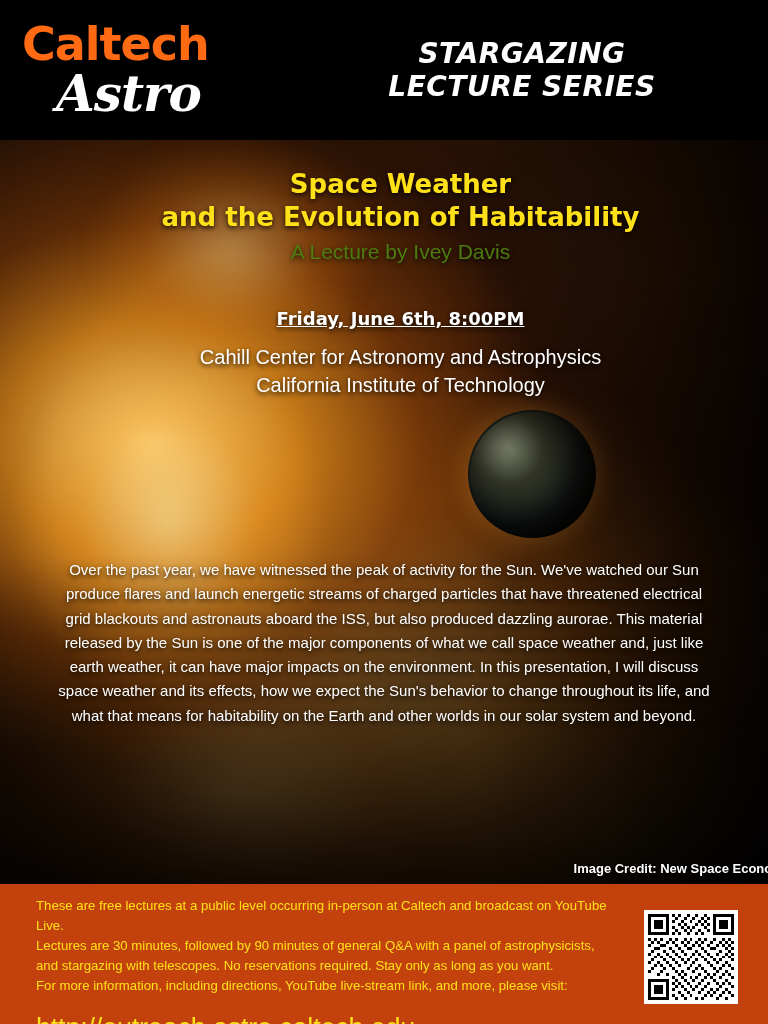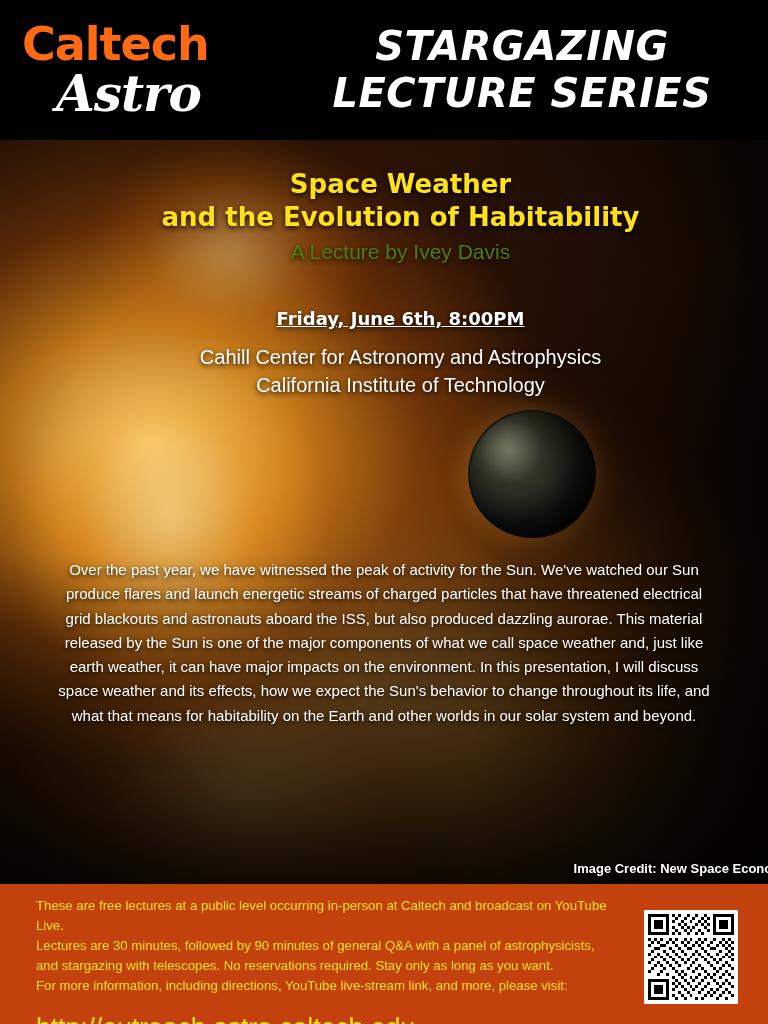--- a/index.html
+++ b/index.html
@@ -54,21 +54,21 @@
     margin-top: 2px;
     margin-left: 34px;
   }
   .series-title {
     flex: 1;
     text-align: center;
     color: #ffffff;
     font-family: "DejaVu Sans", sans-serif;
     font-style: italic;
     font-weight: bold;
-    font-size: 40px;
+    font-size: 28px;
     line-height: 1.18;
     letter-spacing: 0.5px;
     padding-right: 24px;
   }
 
   
   .stage {
     position: absolute;
     top: 140px; left: 0;
     width: 768px;

